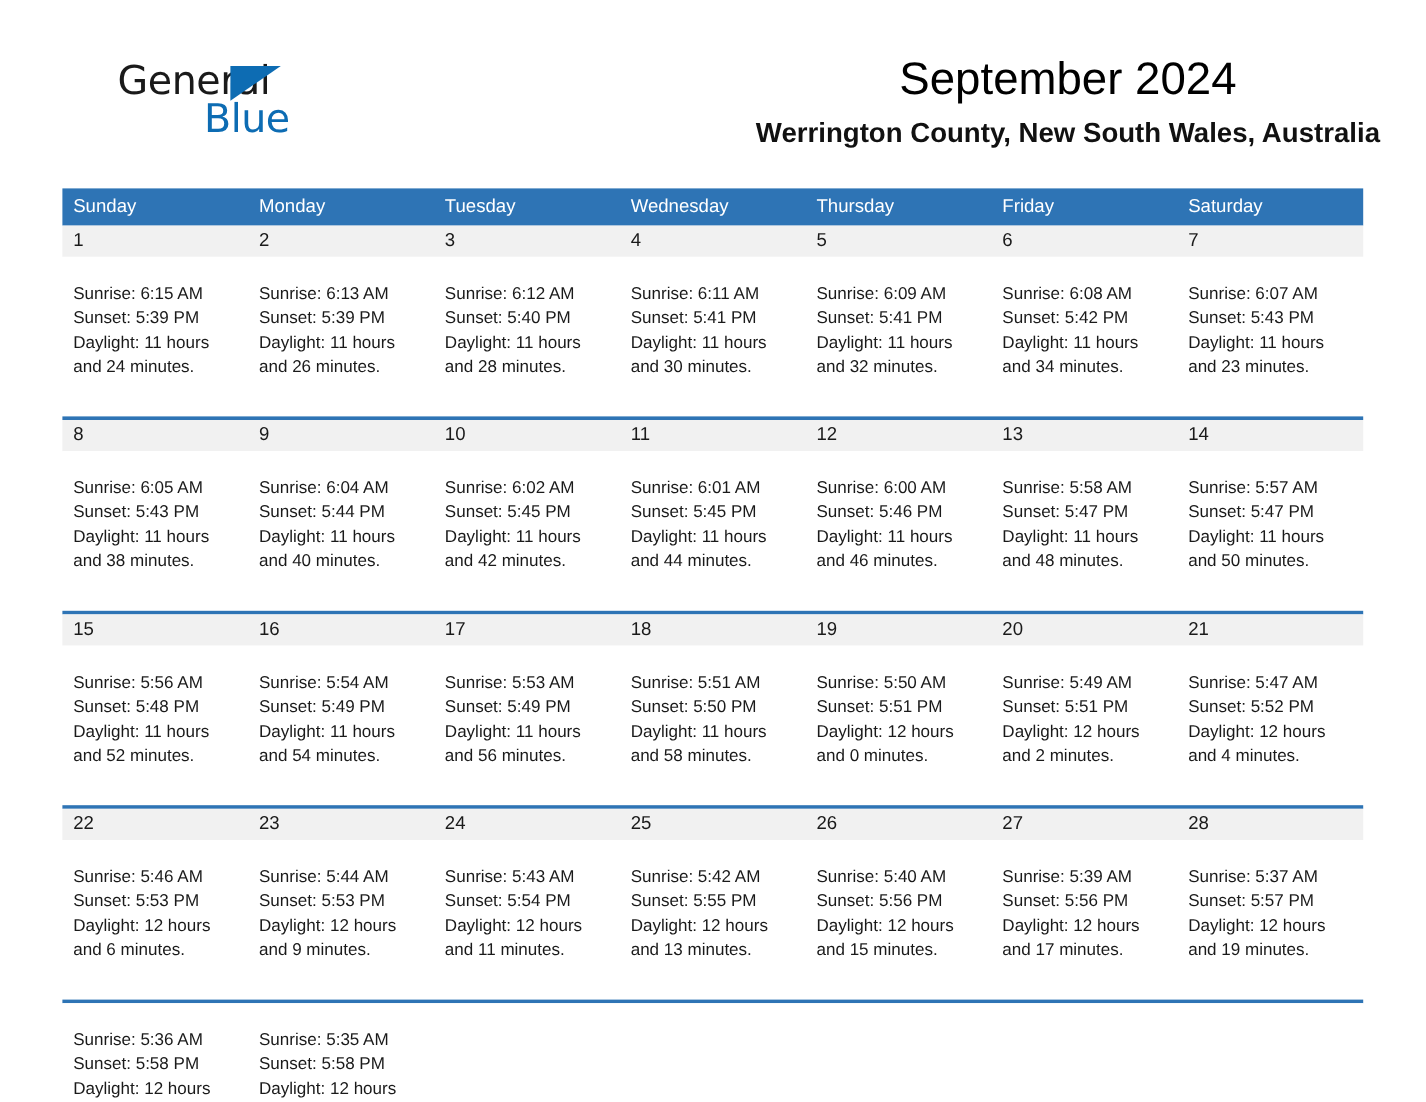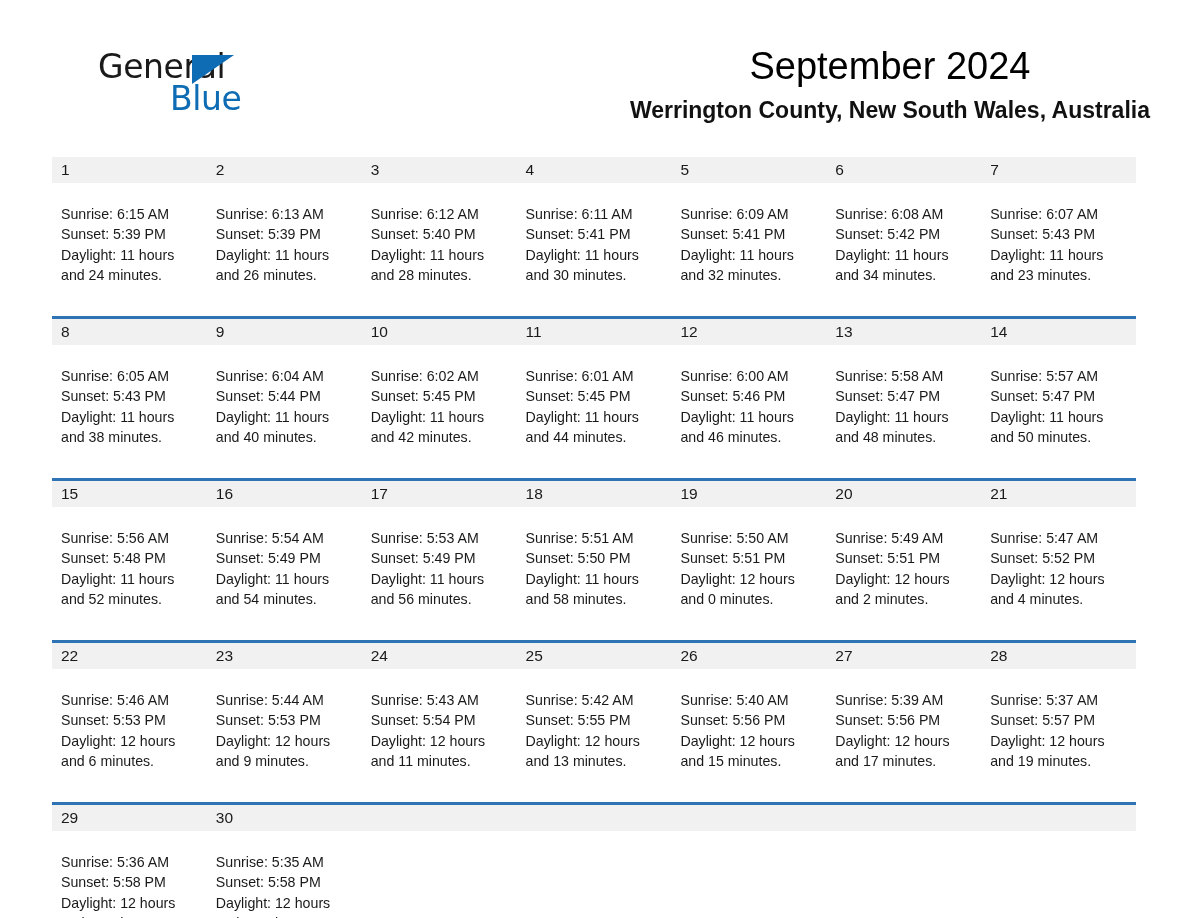--- a/index.html
+++ b/index.html
@@ -171,20 +171,29 @@
 
     <div class="title-block">
       <div class="cal-title">September 2024</div>
       <div class="cal-subtitle">Werrington County, New South Wales, Australia</div>
     </div>
 
   </div>
 
   <div class="calendar">
 
+    <div class="weekday-row">
+      <div class="weekday">Sunday</div>
+      <div class="weekday">Monday</div>
+      <div class="weekday">Tuesday</div>
+      <div class="weekday">Wednesday</div>
+      <div class="weekday">Thursday</div>
+      <div class="weekday">Friday</div>
+      <div class="weekday">Saturday</div>
+    </div>
 
     <div class="week">
       <div class="week-dates">
         <div class="daynum">1</div>
         <div class="daynum">2</div>
         <div class="daynum">3</div>
         <div class="daynum">4</div>
         <div class="daynum">5</div>
         <div class="daynum">6</div>
         <div class="daynum">7</div>
@@ -397,29 +406,20 @@
         <div class="cell">
           <div class="line">Sunrise: 5:37 AM</div>
           <div class="line">Sunset: 5:57 PM</div>
           <div class="line">Daylight: 12 hours</div>
           <div class="line">and 19 minutes.</div>
         </div>
       </div>
     </div>
 
     <div class="week">
-      <div class="week-dates">
-        <div class="daynum">29</div>
-        <div class="daynum">30</div>
-        <div class="daynum"></div>
-        <div class="daynum"></div>
-        <div class="daynum"></div>
-        <div class="daynum"></div>
-        <div class="daynum"></div>
-      </div>
       <div class="week-body">
         <div class="cell">
           <div class="line">Sunrise: 5:36 AM</div>
           <div class="line">Sunset: 5:58 PM</div>
           <div class="line">Daylight: 12 hours</div>
           <div class="line">and 21 minutes.</div>
         </div>
         <div class="cell">
           <div class="line">Sunrise: 5:35 AM</div>
           <div class="line">Sunset: 5:58 PM</div>

